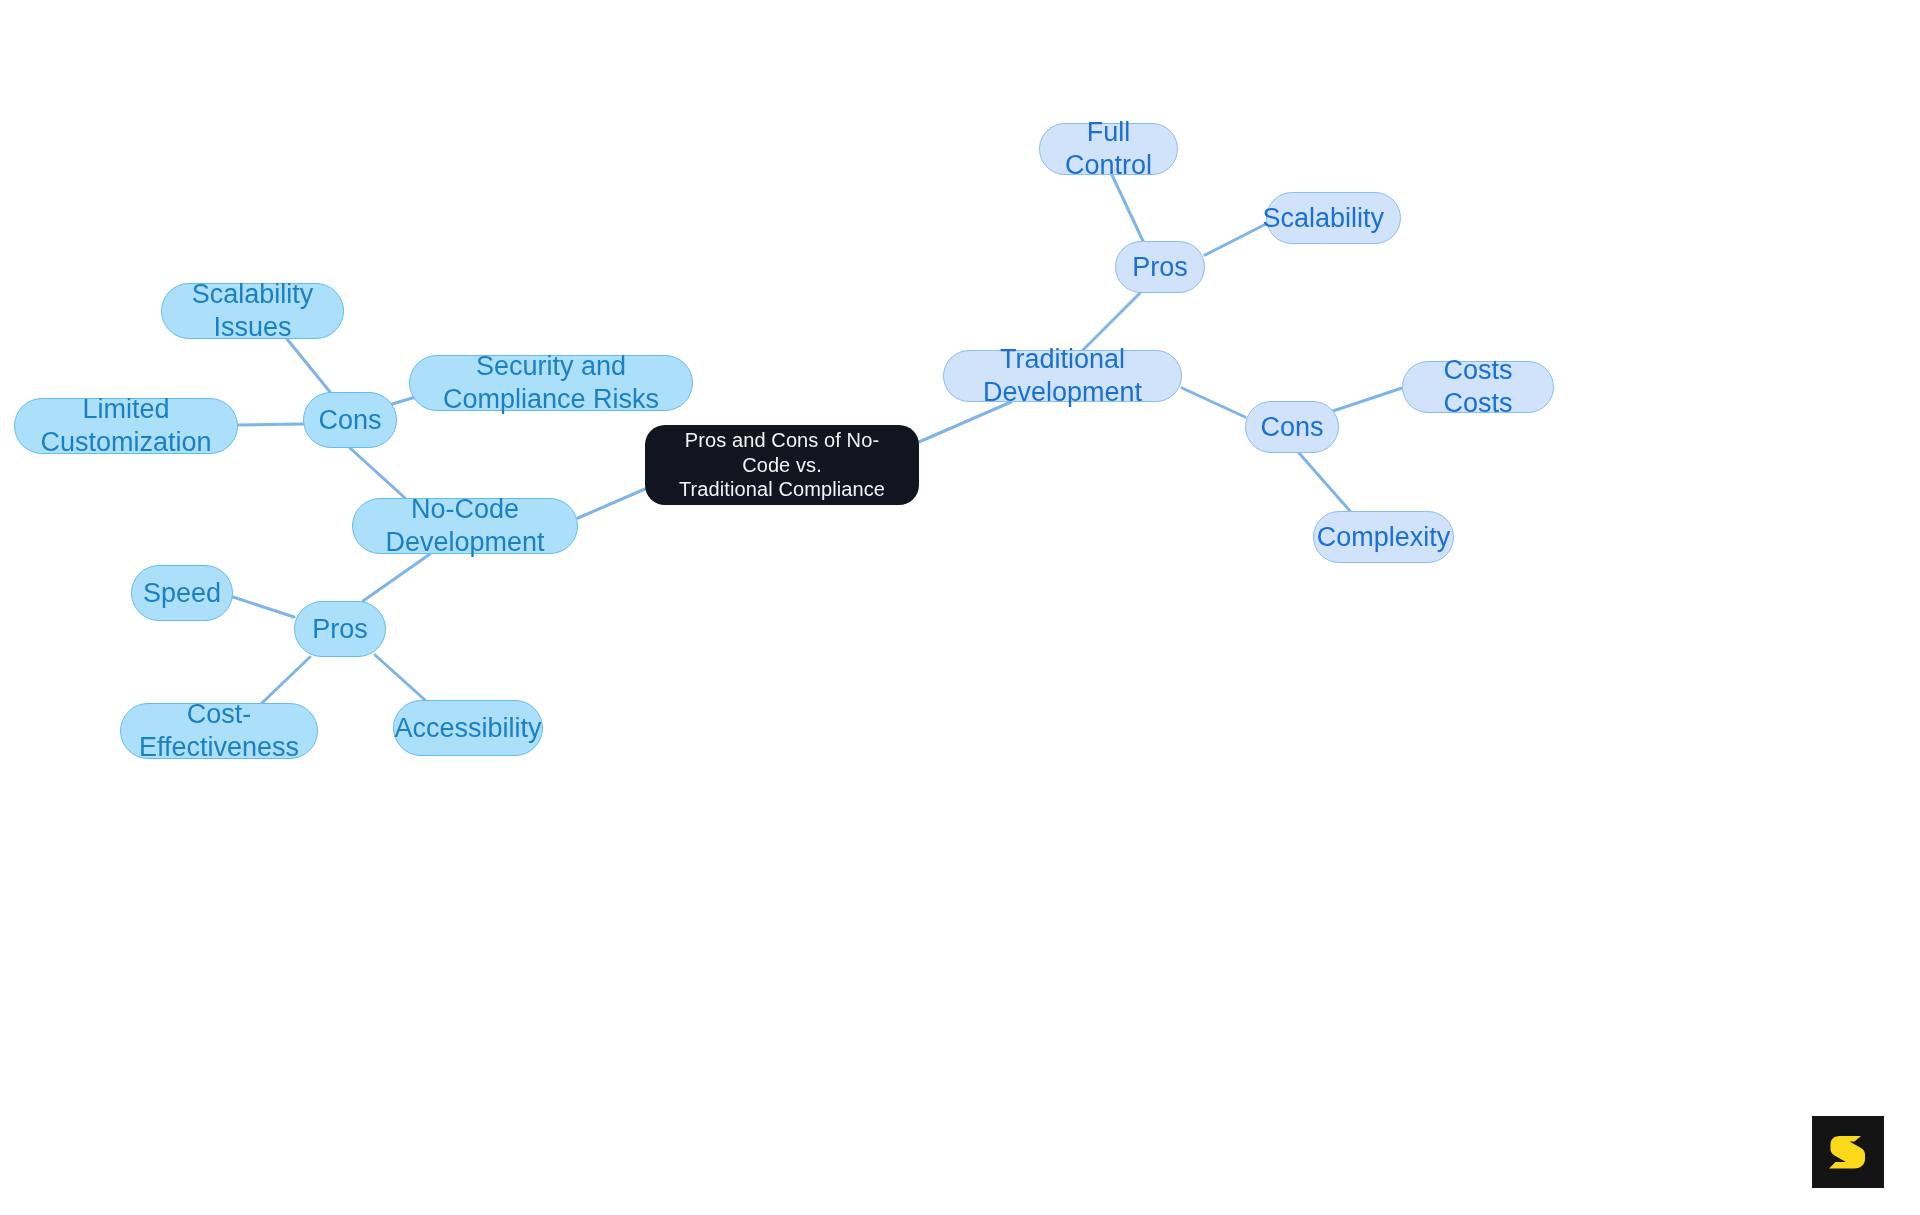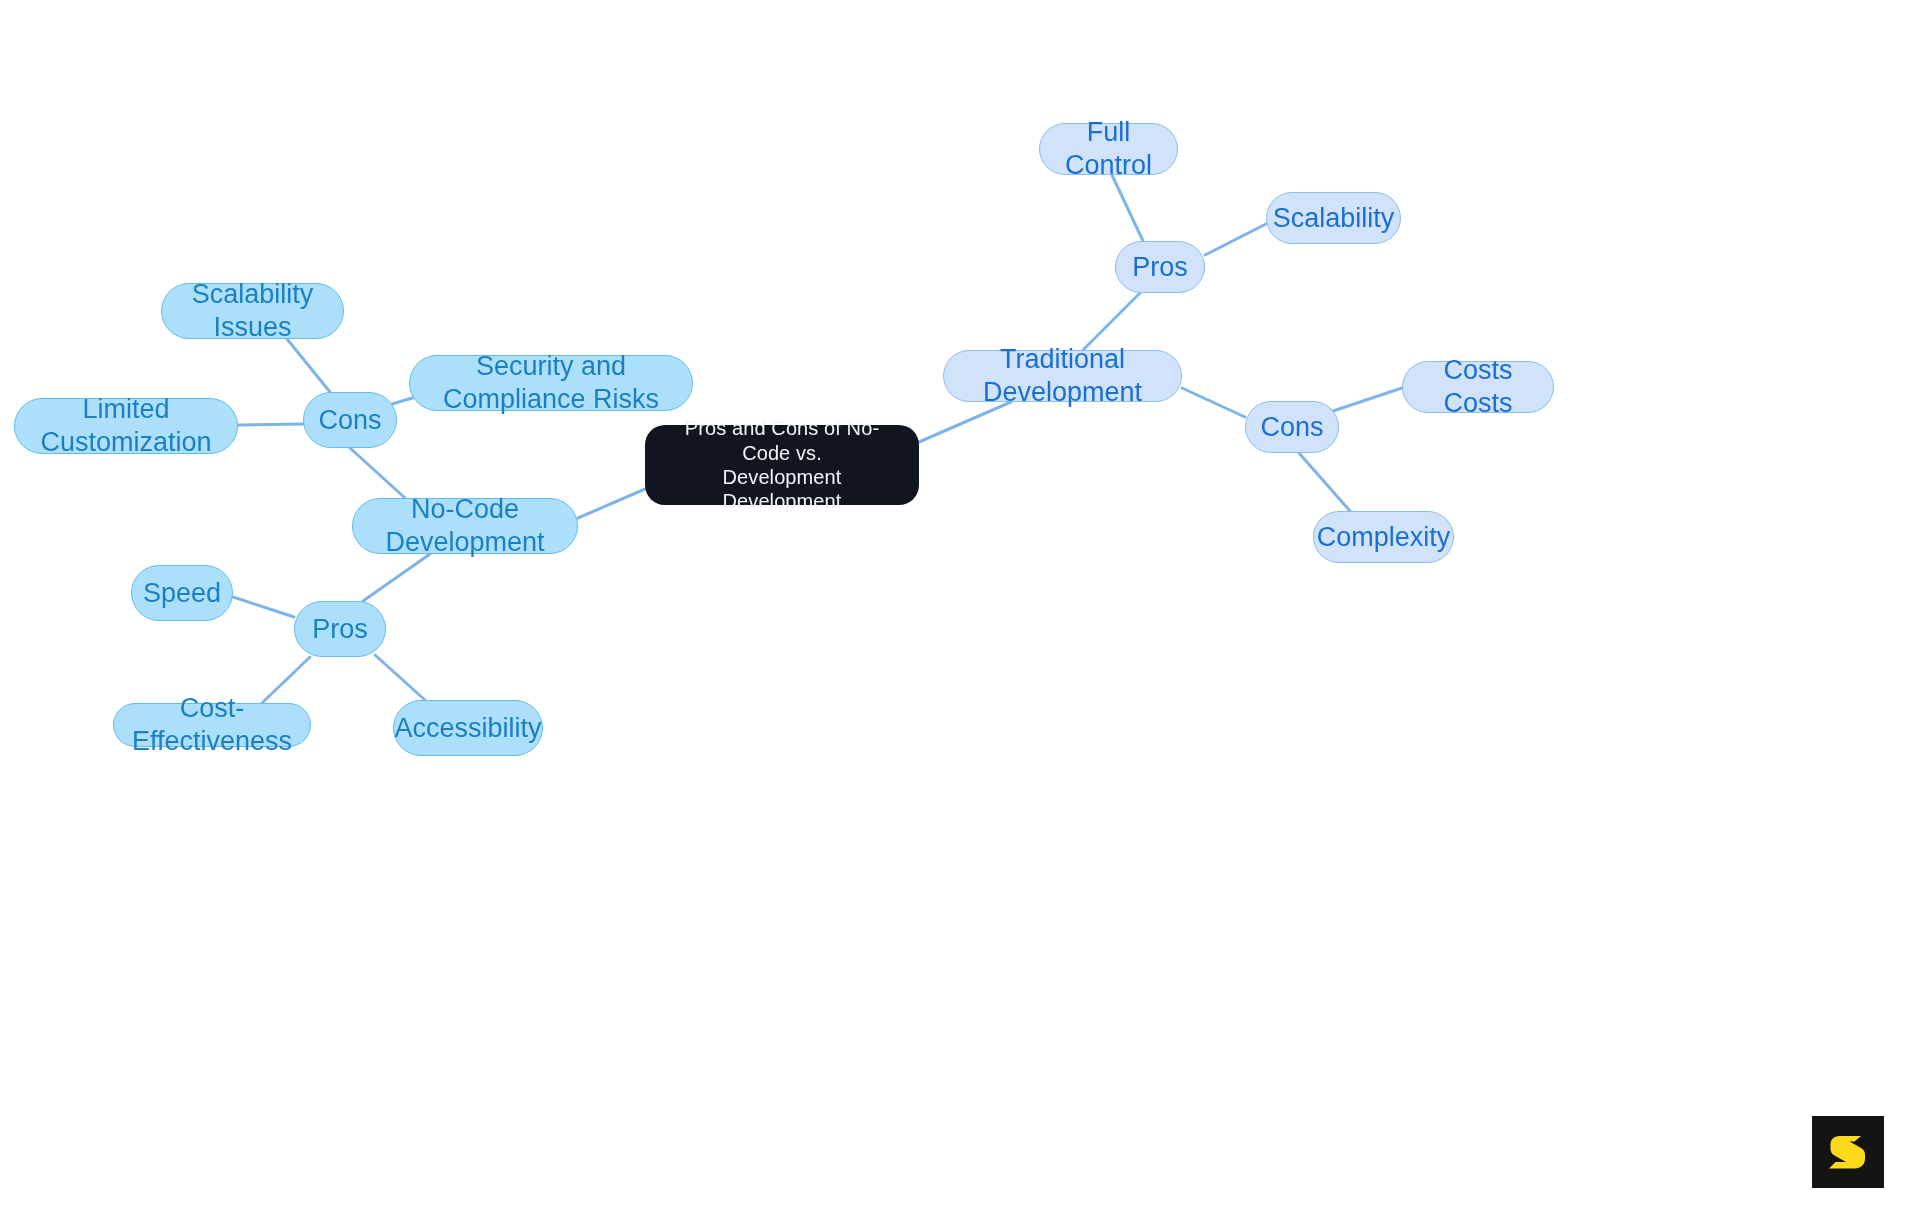--- a/index.html
+++ b/index.html
@@ -96,34 +96,34 @@
       <line x1="1083" y1="350" x2="1140" y2="293" stroke="#7fb4e8" stroke-width="3" stroke-linecap="round"></line>
       <line x1="1143" y1="241" x2="1112" y2="175" stroke="#7fb4e8" stroke-width="3" stroke-linecap="round"></line>
       <line x1="1205" y1="255" x2="1266" y2="224" stroke="#7fb4e8" stroke-width="3" stroke-linecap="round"></line>
       <line x1="1182" y1="388" x2="1245" y2="417" stroke="#7fb4e8" stroke-width="3" stroke-linecap="round"></line>
       <line x1="1330" y1="412" x2="1402" y2="388" stroke="#7fb4e8" stroke-width="3" stroke-linecap="round"></line>
       <line x1="1299" y1="453" x2="1350" y2="511" stroke="#7fb4e8" stroke-width="3" stroke-linecap="round"></line>
     </svg>
 
   <div id="node-layer">
       <div class="node root" style="left: 645px; top: 425px; width: 274px; height: 80px;"><span class="node-label">Pros and Cons of No-Code vs.
-Development Development</span></div>
+Traditional Compliance</span></div>
       <div class="node cyan" style="left: 352px; top: 498px; width: 226px; height: 56px;"><span class="node-label">No-Code Development</span></div>
       <div class="node cyan" style="left: 303px; top: 392px; width: 94px; height: 56px;"><span class="node-label">Cons</span></div>
       <div class="node cyan" style="left: 161px; top: 283px; width: 183px; height: 56px;"><span class="node-label">Scalability Issues</span></div>
       <div class="node cyan" style="left: 409px; top: 327px; width: 284px; height: 56px; margin-top: 28px;"><span class="node-label">Security and Compliance Risks</span></div>
       <div class="node cyan" style="left: 14px; top: 398px; width: 224px; height: 56px;"><span class="node-label">Limited Customization</span></div>
       <div class="node cyan" style="left: 294px; top: 601px; width: 92px; height: 56px;"><span class="node-label">Pros</span></div>
       <div class="node cyan" style="left: 131px; top: 565px; width: 102px; height: 56px;"><span class="node-label">Speed</span></div>
-      <div class="node cyan" style="left: 113px; top: 703px; width: 198px; height: 44px;"><span class="node-label">Cost-Effectiveness</span></div>
+      <div class="node cyan" style="left: 120px; top: 703px; width: 198px; height: 56px;"><span class="node-label">Cost-Effectiveness</span></div>
       <div class="node cyan" style="left: 393px; top: 700px; width: 150px; height: 56px;"><span class="node-label">Accessibility</span></div>
       <div class="node azure" style="left: 943px; top: 350px; width: 239px; height: 52px;"><span class="node-label">Traditional Development</span></div>
       <div class="node azure" style="left: 1115px; top: 241px; width: 90px; height: 52px;"><span class="node-label">Pros</span></div>
       <div class="node azure" style="left: 1039px; top: 123px; width: 139px; height: 52px;"><span class="node-label">Full Control</span></div>
-      <div class="node azure" style="left: 1266px; top: 192px; width: 135px; height: 52px;"><span class="node-label">Scalability</span></div>
+      <div class="node azure" style="left: 1266px; top: 192px; width: 135px; height: 52px; justify-content: flex-end;"><span class="node-label">Scalability</span></div>
       <div class="node azure" style="left: 1245px; top: 401px; width: 94px; height: 52px;"><span class="node-label">Cons</span></div>
       <div class="node azure" style="left: 1402px; top: 361px; width: 152px; height: 52px;"><span class="node-label">Costs Costs</span></div>
       <div class="node azure" style="left: 1313px; top: 511px; width: 141px; height: 52px;"><span class="node-label">Complexity</span></div>
     </div>
 
   <div id="logo-badge" style="left: 1812px; top: 1116px; width: 72px; height: 72px; background: rgb(20, 20, 20);">
     <svg width="46" height="46" viewBox="0 0 46 46">
       <path d="M36 7 L14.5 7 C9 7 5.5 10.5 5.5 15.5 L5.5 20 C5.5 23 7 25 9.5 26.5 L21 33 L10.5 33 L4 39.5 L29.5 39.5 C35.5 39.5 40 35.5 40 30 L40 25.5 C40 22.5 38.5 20.5 36 19 L24.5 12.5 L29.5 12.5 Z" fill="#fada1b"></path>
     </svg>
   </div>

